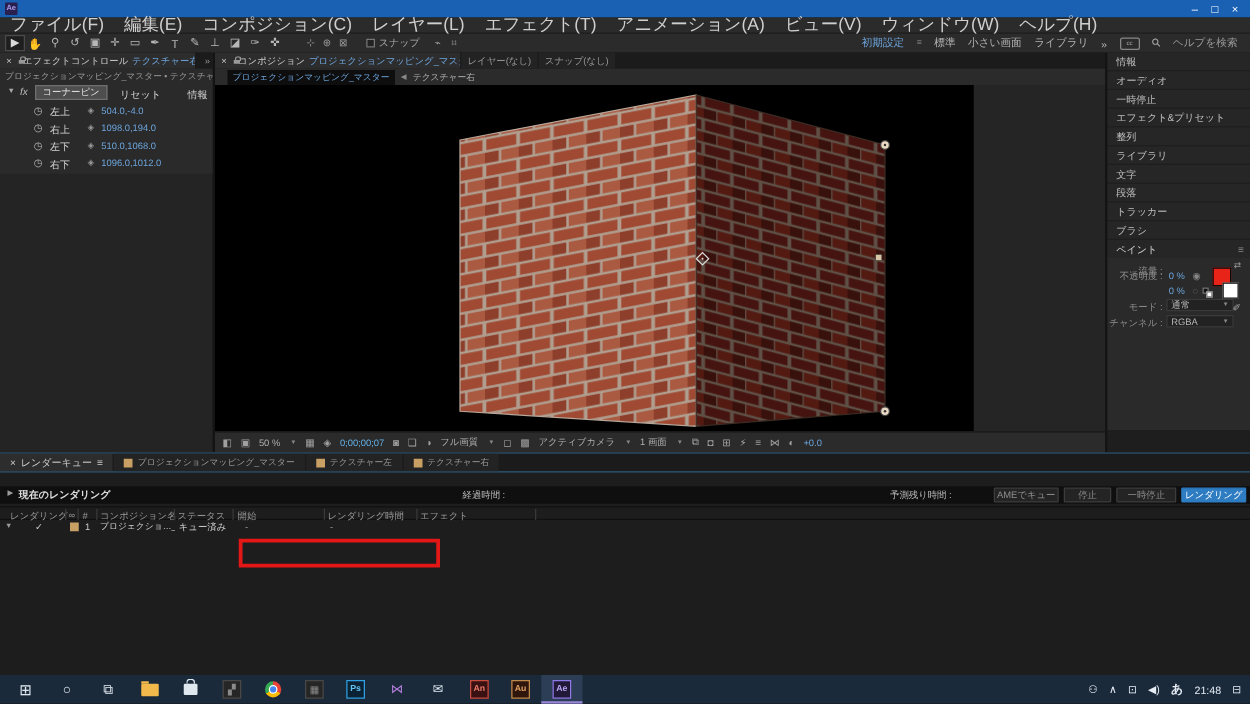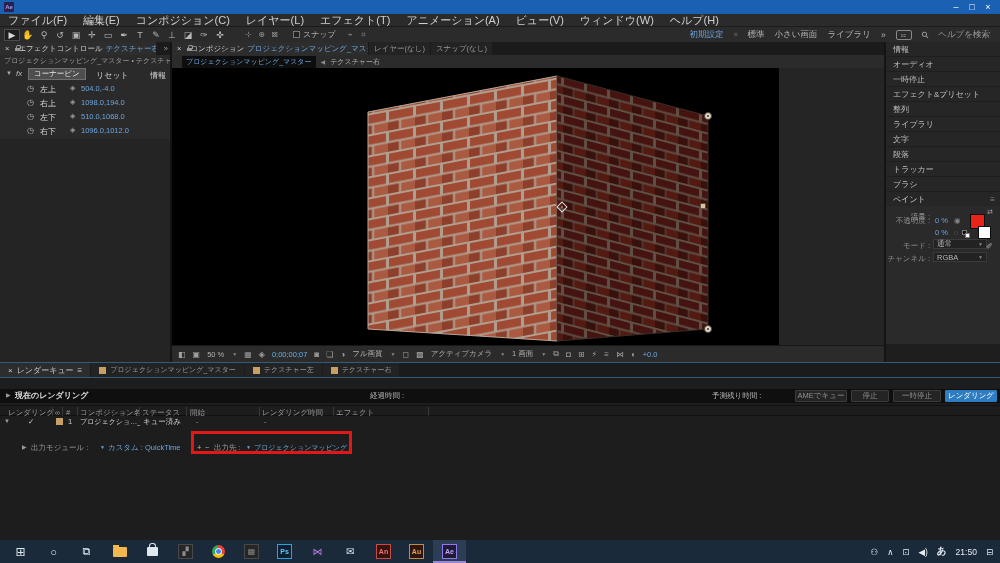--- a/index.html
+++ b/index.html
@@ -8,21 +8,21 @@
 .r{position:absolute}
 .blue{color:#6da5dd}.dim{color:#9a9a9a}.wt{color:#d6d6d6}
 
 #titlebar{position:absolute;left:0;top:0;width:1000px;height:14px;background:#1a61b4;display:flex;align-items:center;padding:0 4px;gap:4px}
 .ae-badge{width:10px;height:10px;background:#2a2050;color:#a79ae8;font-size:6px;display:flex;align-items:center;justify-content:center;border-radius:1px;font-weight:bold}
 #titlebar .t{color:#fff;font-size:8.5px;white-space:nowrap}
 .winbtns{margin-left:auto;display:flex}
 .winbtns span{width:16px;text-align:center;color:#fff;font-size:9px;line-height:14px}
 
 #menubar{position:absolute;left:0;top:14px;width:1000px;height:13px;background:#2b2b2b;display:flex;align-items:center;border-bottom:1px solid #1c1c1c}
-#menubar span{padding:0 8px;font-size:11px;color:#cfcfcf;white-space:nowrap}
+#menubar span{padding:0 8px;font-size:14px;color:#cfcfcf;white-space:nowrap}
 
 #toolbar{position:absolute;left:0;top:27px;width:1000px;height:15px;background:#2b2b2b;display:flex;align-items:center;padding:0 4px}
 .tool{width:16px;text-align:center;font-size:9px;color:#b8b8b8}
 .tool.active{background:#1e1e1e;border:1px solid #4a4a4a;color:#d8d8d8}
 .axico{width:13px;text-align:center;font-size:8px;color:#9a9a9a}
 .snapbox{width:7px;height:7px;border:1px solid #777;background:#222;margin:0 3px 0 12px}
 #ws{margin-left:auto;display:flex;align-items:center;gap:10px;font-size:8.5px;color:#b5b5b5;padding-right:6px;white-space:nowrap}
 #ws .sel{color:#6da5dd}
 .mag{display:inline-block;transform:rotate(-45deg)}
 .ccbox{width:16px;height:10px;border:1px solid #888;border-radius:2px;font-size:5px;display:inline-flex;align-items:center;justify-content:center;color:#aaa}
@@ -378,31 +378,20 @@
     <span style="left:28px;color:#ccc">✓</span>
     <span style="left:56px;top:3px" class="sqbeige"></span>
     <span style="left:68px;color:#ccc">1</span>
     <span style="left:80px;color:#d0d0d0;max-width:60px;overflow:hidden;font-size:7px">プロジェクショ…_マスター</span>
     <span style="left:143px;color:#d0d0d0">キュー済み</span>
     <span style="left:196px">-</span>
     <span style="left:264px">-</span>
   </div>
 
 
-  <div class="rqrow" style="top:78px">
-    <span style="left:22px;font-size:6px">▶</span>
-    <span style="left:31px">出力モジュール :</span>
-    <span style="left:100px;font-size:5px;color:#6da5dd">▼</span>
-    <span style="left:108px;color:#6da5dd">カスタム : QuickTime</span>
-    <span style="left:197px;color:#bbb">+</span>
-    <span style="left:205px;color:#bbb">−</span>
-    <span style="left:214px">出力先 :</span>
-    <span style="left:246px;font-size:5px;color:#6da5dd">▼</span>
-    <span style="left:254px;color:#6da5dd;max-width:96px;overflow:hidden;font-size:7px">プロジェクションマッピング_マスター.mov</span>
-  </div>
 
   <div id="redbox"></div>
 </div>
 
 <div id="tb">
   <span class="tba" style="font-size:12px">⊞</span>
   <span class="tba">○</span>
   <span class="tba">⧉</span>
   <span class="tba">
       <span class="folder"></span>
@@ -432,16 +421,16 @@
     </span>
   <span class="tba active">
       <span class="appsq aesq">Ae</span>
     </span>
   <span id="tray">
     <span>⚇</span>
     <span>∧</span>
     <span>⊡</span>
     <span>◀)</span>
     <span class="ime">あ</span>
-    <span>21:50</span>
+    <span>21:48</span>
     <span>⊟</span>
   </span>
 </div>
 
 </body></html>

